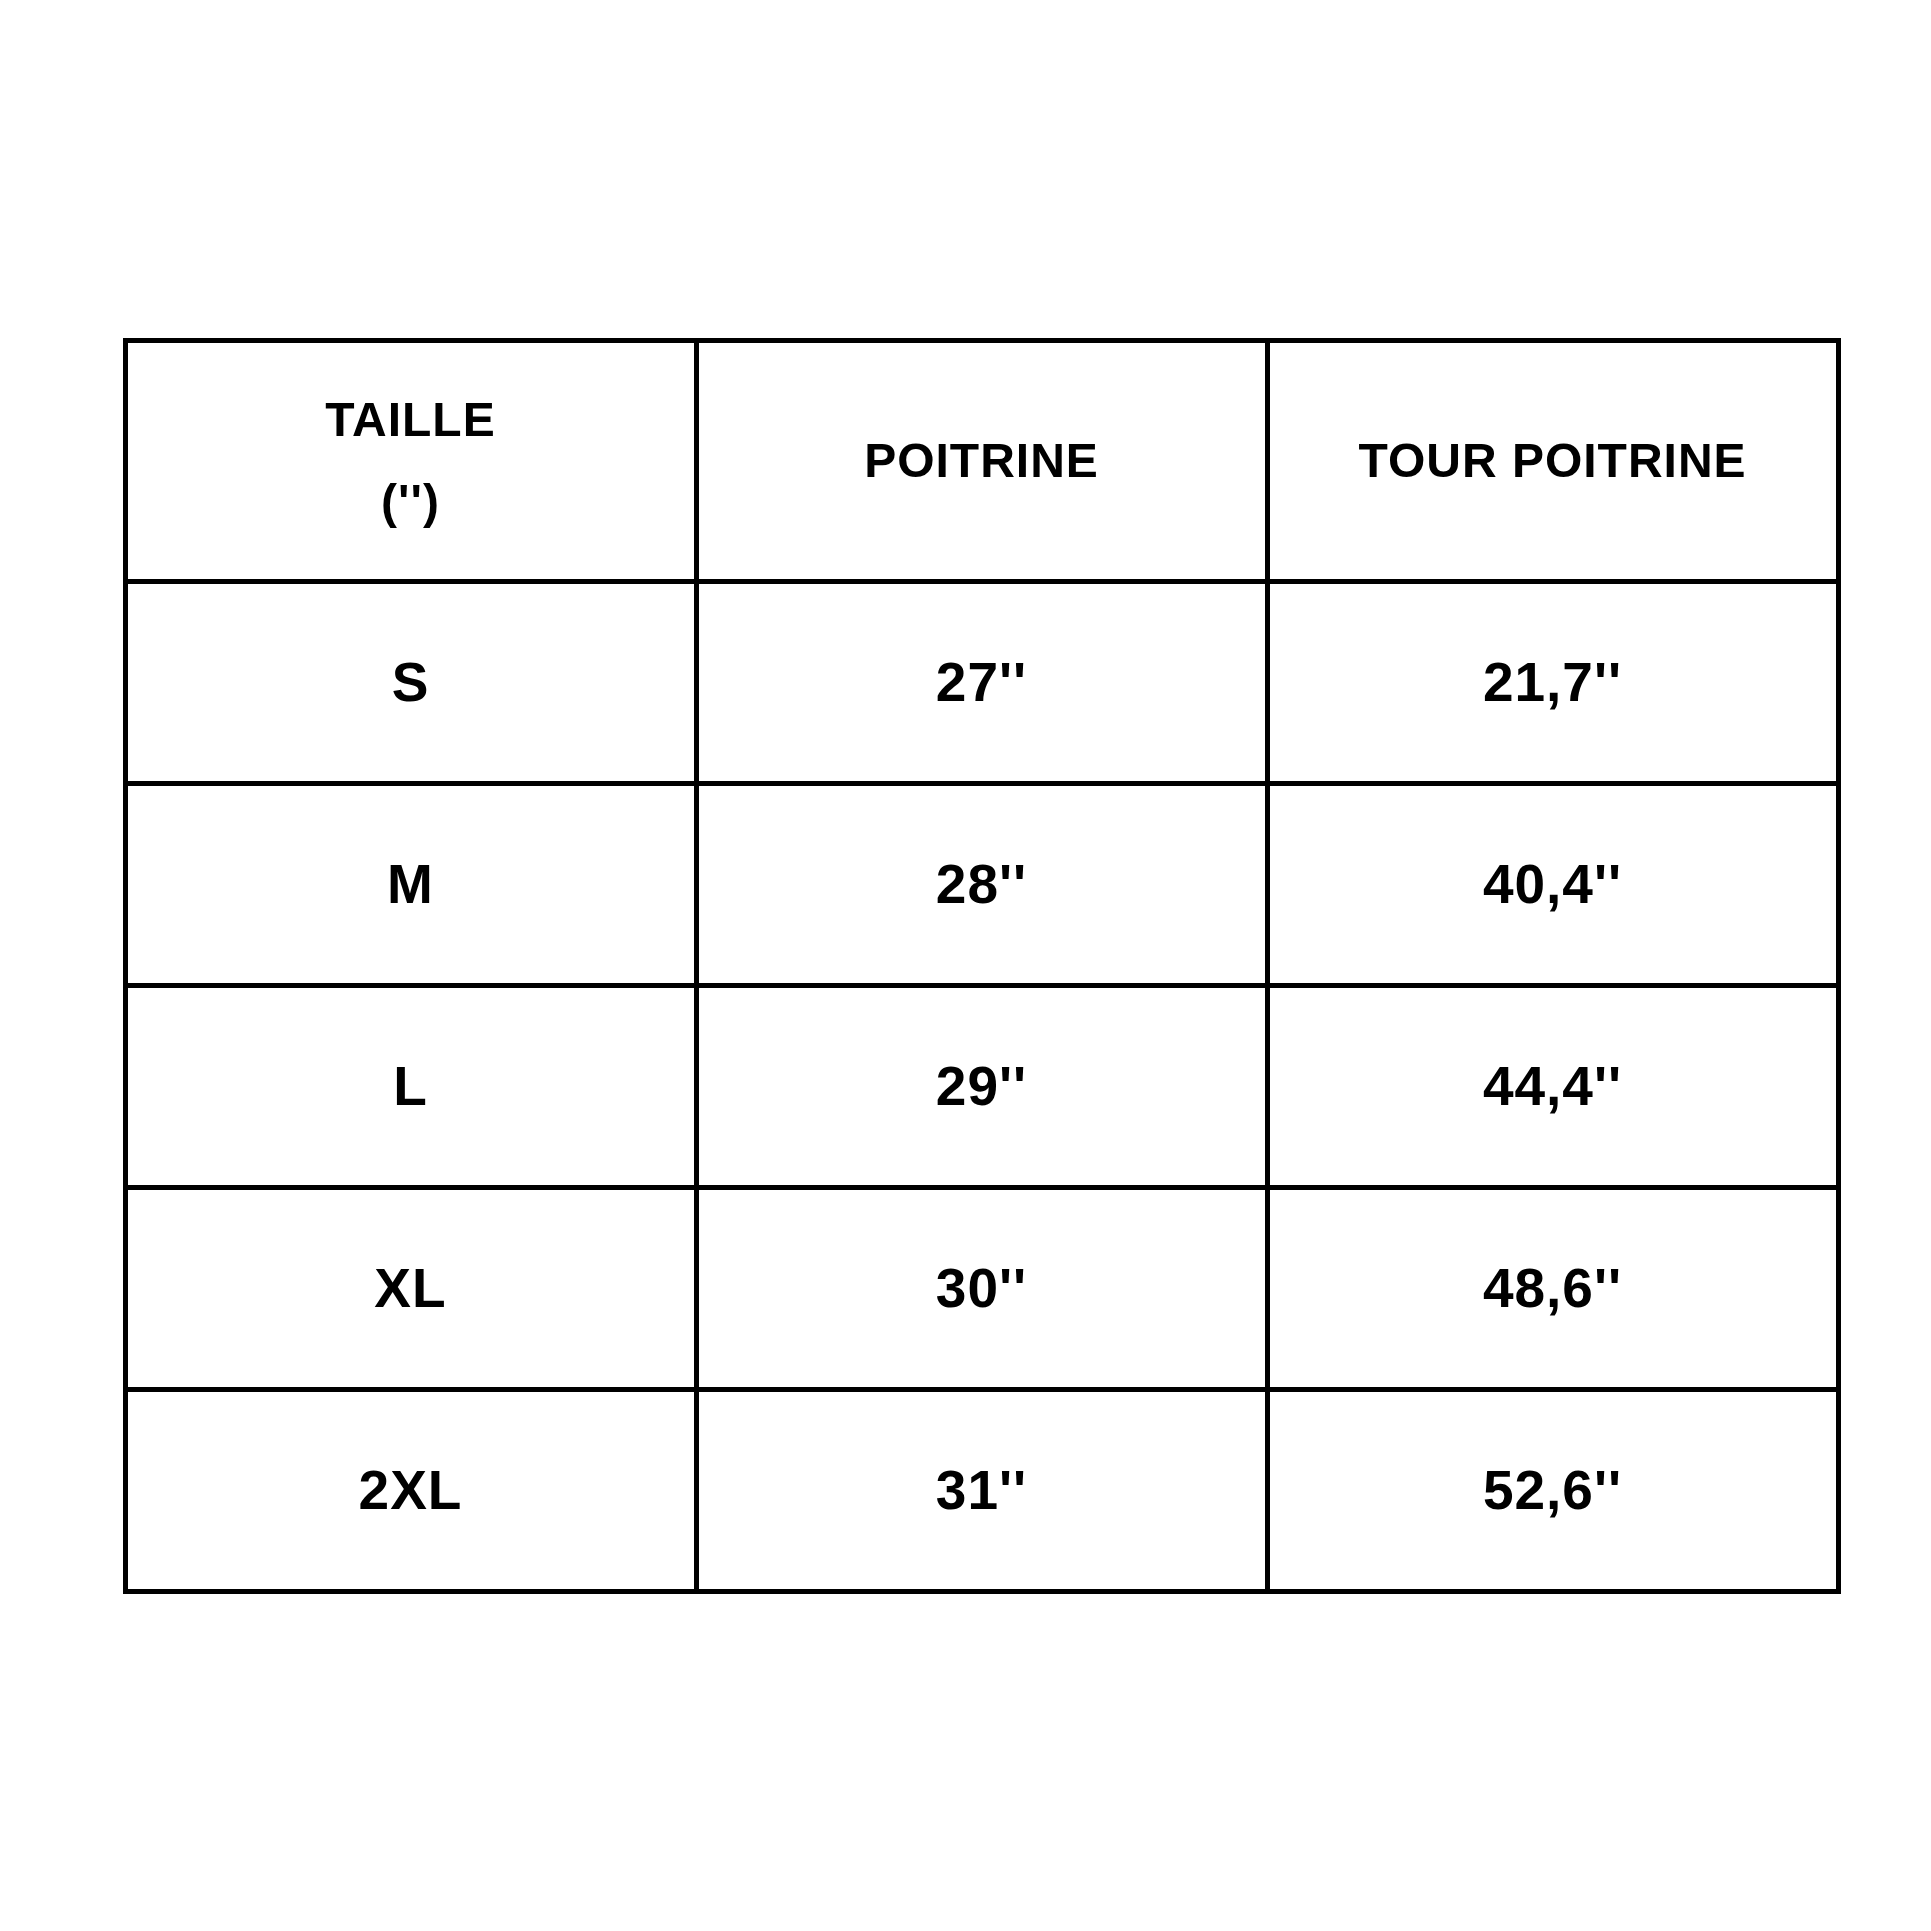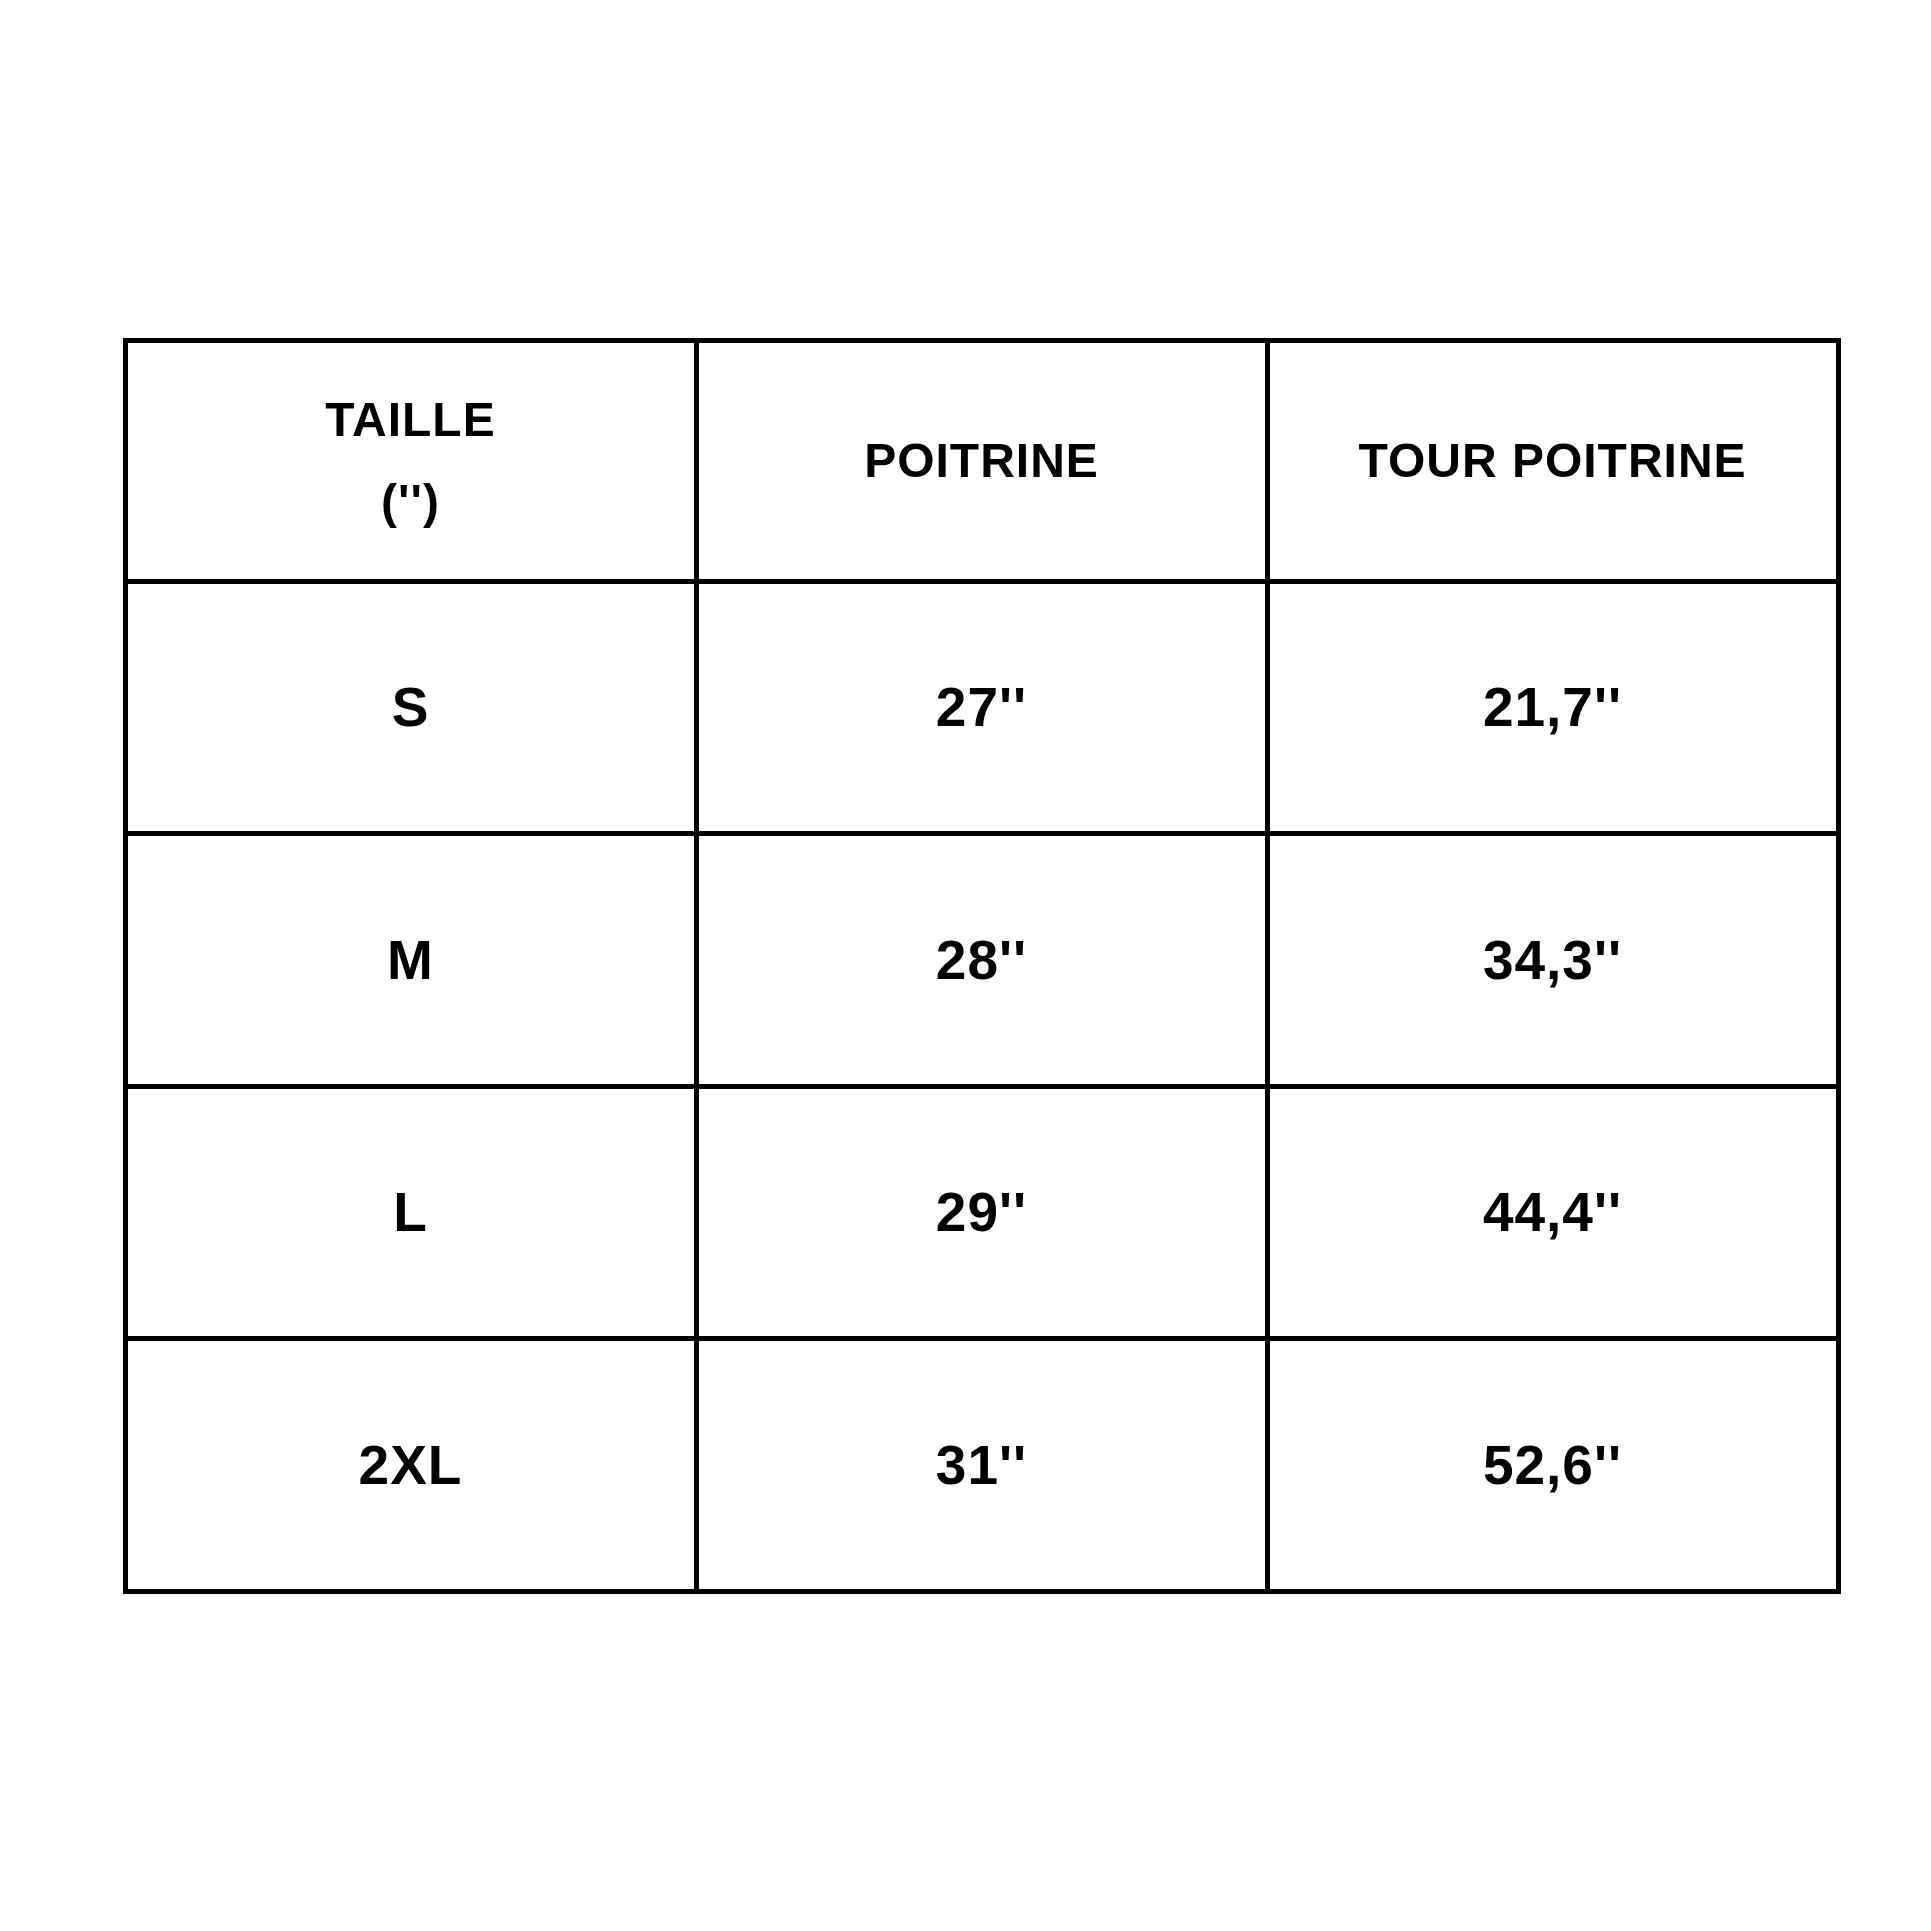--- a/index.html
+++ b/index.html
@@ -67,26 +67,31 @@
     </thead>
     <tbody>
       <tr>
         <td>S</td>
         <td>27''</td>
         <td>21,7''</td>
       </tr>
       <tr>
         <td>M</td>
         <td>28''</td>
-        <td>34,3''</td>
+        <td>40,4''</td>
       </tr>
       <tr>
         <td>L</td>
         <td>29''</td>
         <td>44,4''</td>
+      </tr>
+      <tr>
+        <td>XL</td>
+        <td>30''</td>
+        <td>48,6''</td>
       </tr>
       <tr>
         <td>2XL</td>
         <td>31''</td>
         <td>52,6''</td>
       </tr>
     </tbody>
   </table>
 </div>
 

